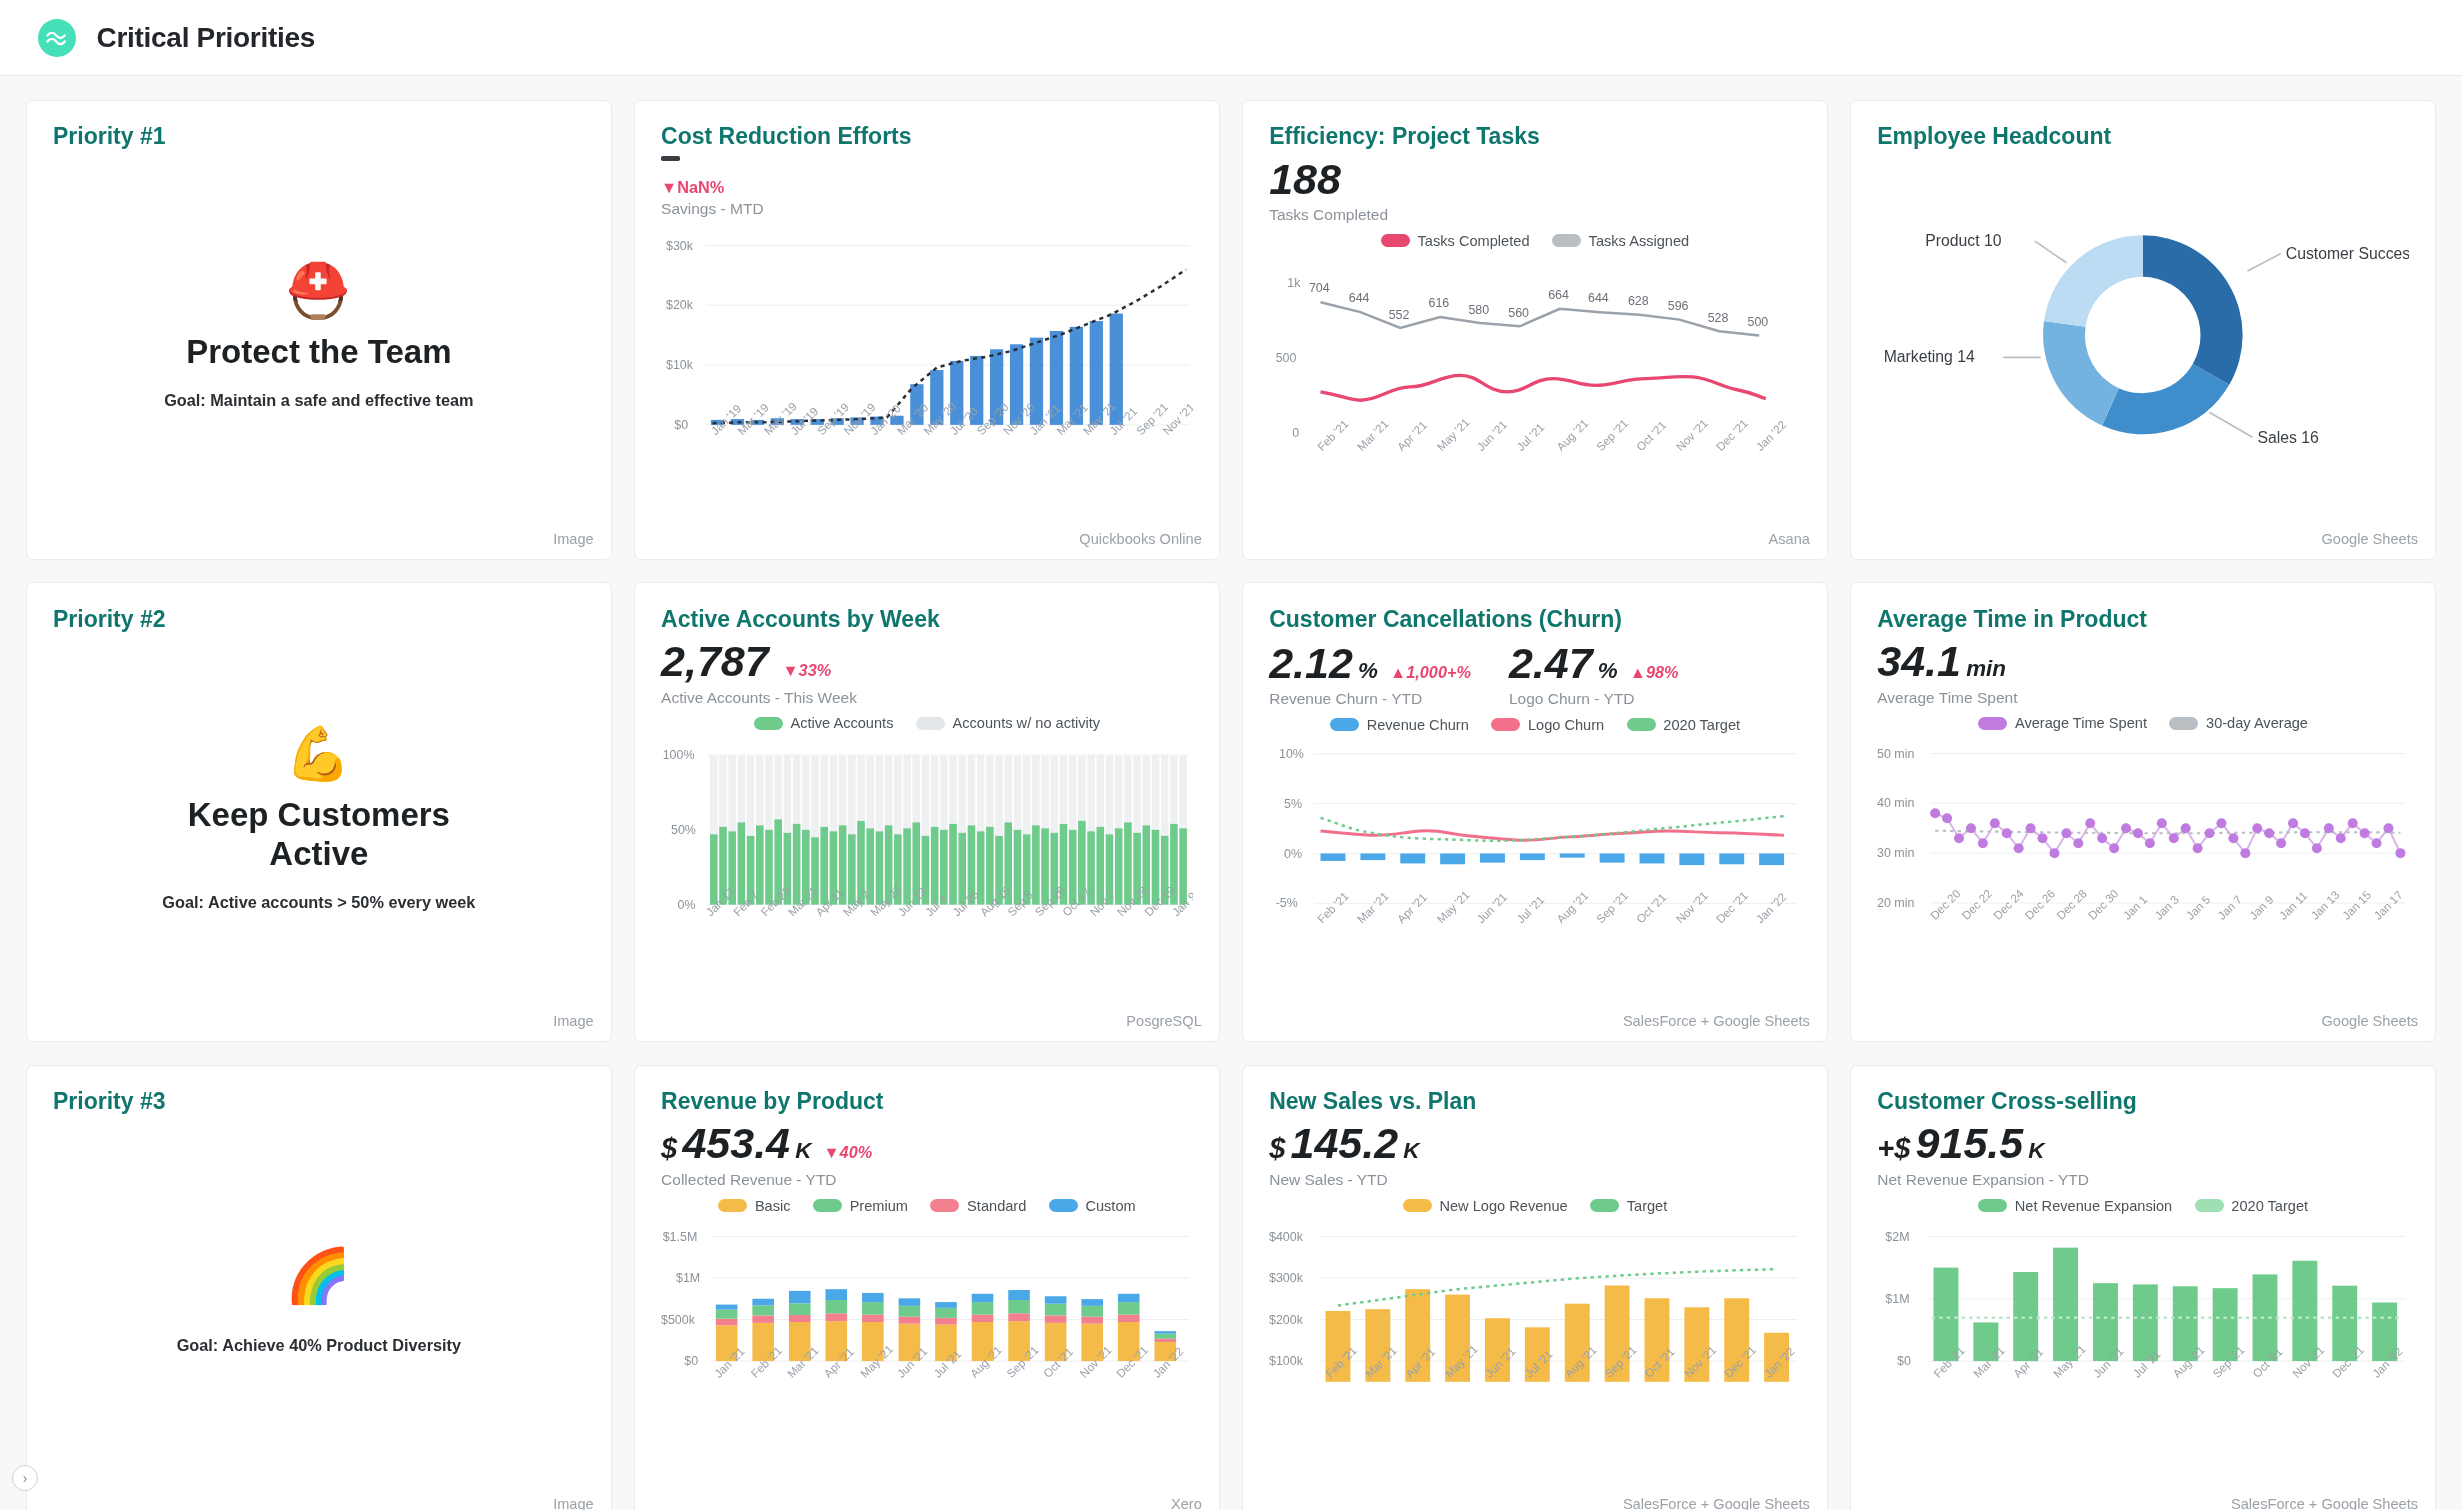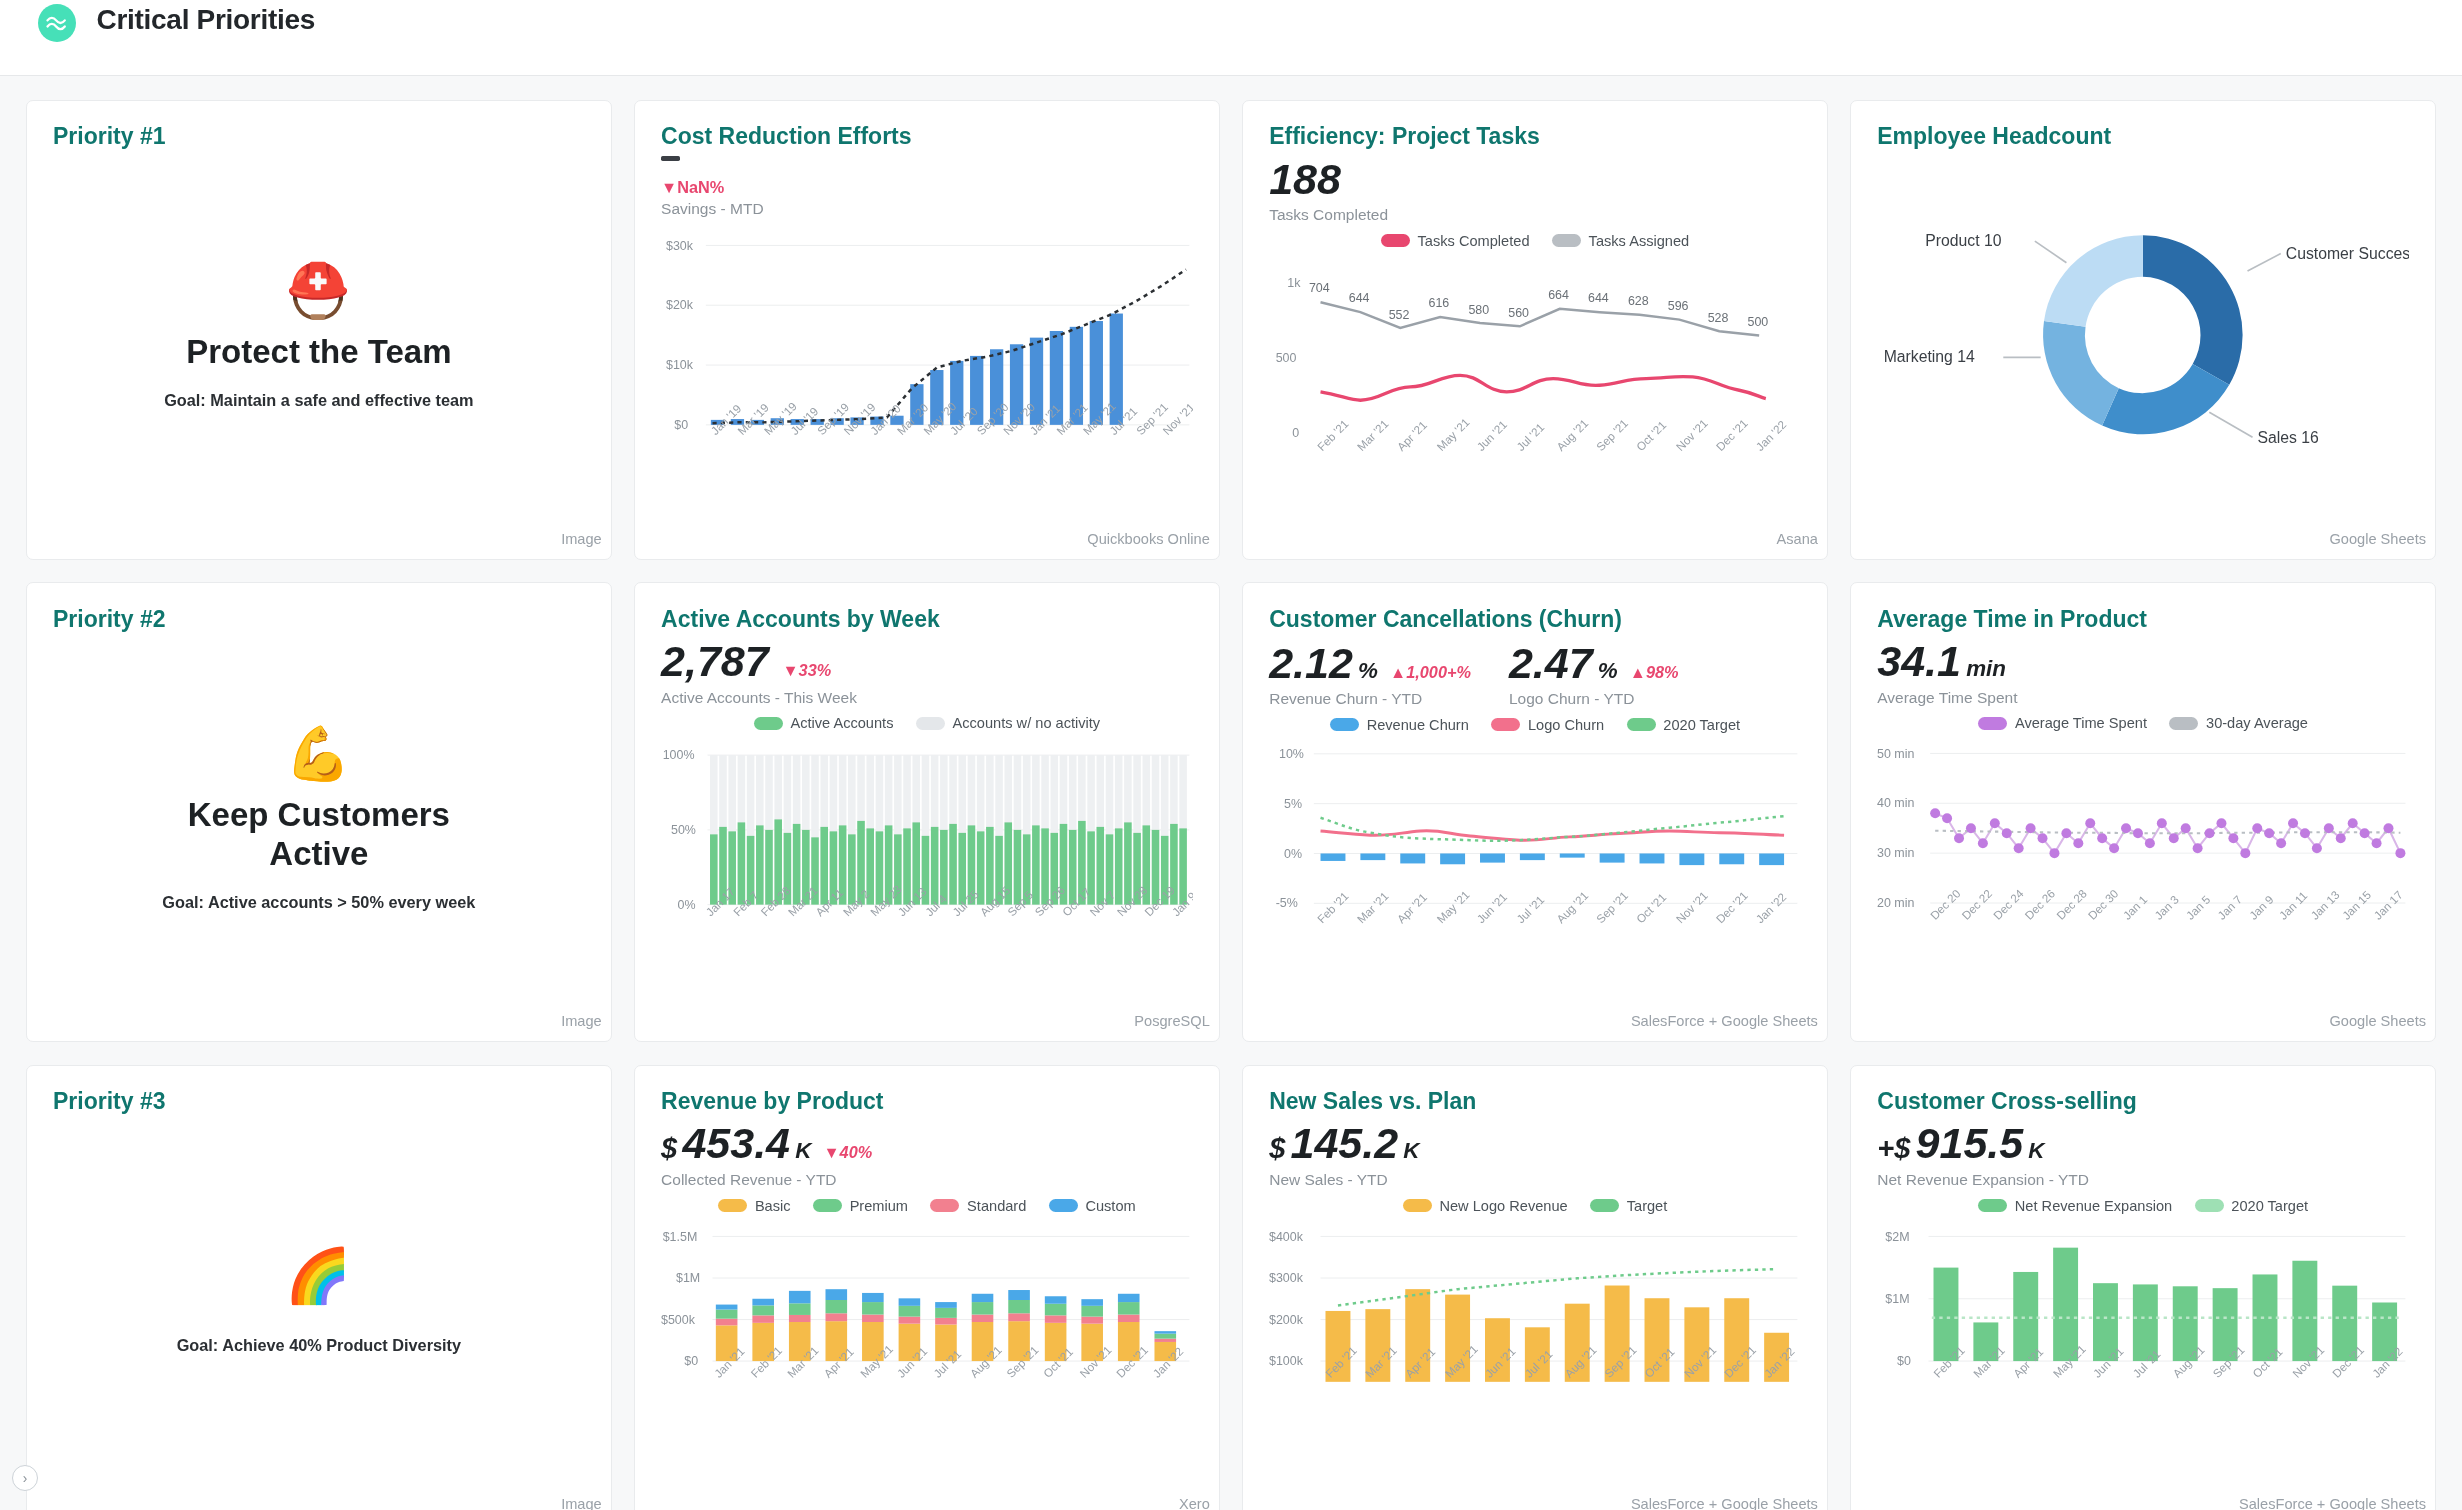--- a/index.html
+++ b/index.html
@@ -10,21 +10,21 @@
     font-family: "Liberation Sans", sans-serif;
     color: #2b2f33;
     overflow: hidden;
   }
   
   .topbar {
     height: 76px;
     background: #ffffff;
     border-bottom: 0.9px solid #e6e8ea;
     display: flex;
-    align-items: flex-start;
+    align-items: center;
     padding: 4px 38px;
     gap: 20.6px;
   }
   .logo {
     width: 38px; height: 38px; border-radius: 50%;
     background: #46e0b8;
     display: flex; align-items: center; justify-content: center;
     flex: none;
   }
   .logo svg { display:block; }
@@ -51,21 +51,21 @@
     overflow: hidden;
   }
   .card-title {
     font-size: 23px;
     font-weight: bold;
     color: #0f766e;
     margin-bottom: 5.2px;
   }
   .source {
     position: absolute;
-    right: 9px;
+    right: 17px;
     bottom: 12px;
     font-size: 14.6px;
     color: #9aa1a8;
   }
   
   .priority-body {
     height: calc(100% - 40px);
     display: flex;
     flex-direction: column;
     align-items: center;

